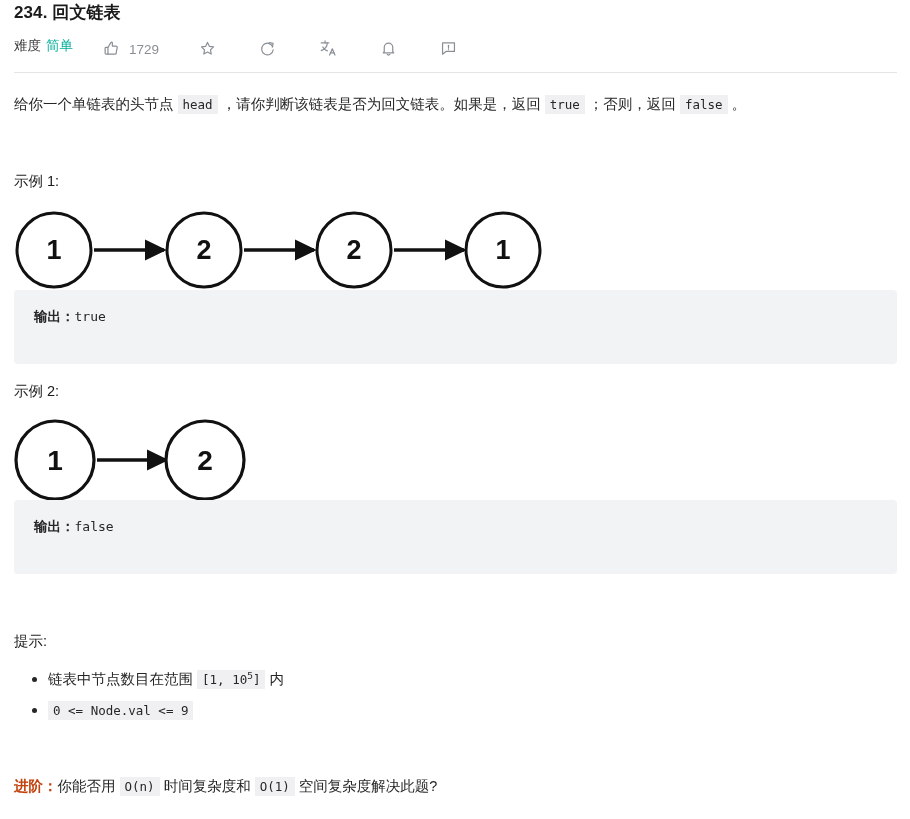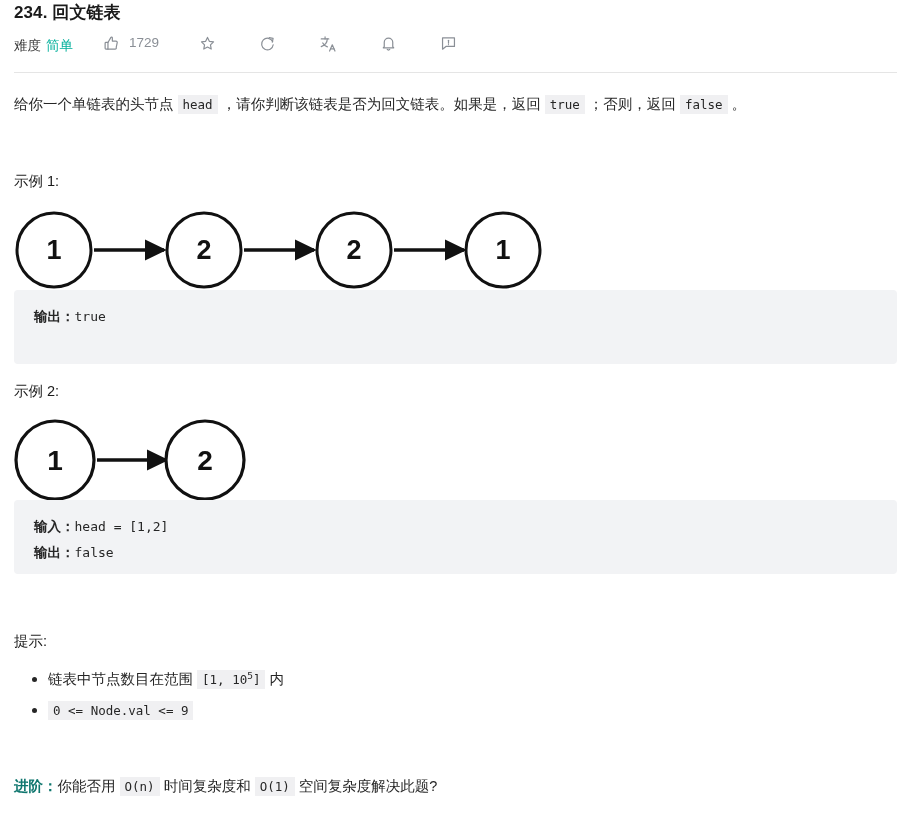--- a/index.html
+++ b/index.html
@@ -47,21 +47,21 @@
     color: #3c3c3c;
     margin-right: 5px;
   }
   .meta-difficulty {
     font-size: 13.5px;
     color: #00af9b;
     margin-right: 30px;
   }
   .icon-btn {
     display: inline-flex;
-    align-items: flex-start;
+    align-items: flex-end;
     height: 22px;
     margin-right: 28px;
     color: #8a8f96;
   }
   .icon-btn:last-child { margin-right: 0; }
   .icon-btn svg { display: block; }
   .like-count {
     font-size: 13.5px;
     color: #8a8f96;
     margin-left: 9px;
@@ -175,21 +175,21 @@
     position: absolute;
     left: 14px;
     top: 774px;
     width: 884px;
     font-size: 14.5px;
     line-height: 24px;
     color: #262626;
   }
   .followup-label {
     font-weight: bold;
-    color: #0f766e;
+    color: #c2410c;
   }
 </style>
 </head>
 <body>
 
 <div class="page">
 
   <div class="title">234. 回文链表</div>
 
   <div class="meta-bar">
@@ -298,21 +298,20 @@
       </defs>
       <circle cx="41" cy="44" r="39" fill="#ffffff" stroke="#111111" stroke-width="3.2"></circle>
       <text x="41" y="44" text-anchor="middle" dominant-baseline="central" font-family="Liberation Sans, DejaVu Sans, sans-serif" font-size="28" font-weight="bold" fill="#111111">1</text>
       <line x1="83" y1="44" x2="152" y2="44" stroke="#111111" stroke-width="3.4" marker-end="url(#ah2)"></line>
       <circle cx="191" cy="44" r="39" fill="#ffffff" stroke="#111111" stroke-width="3.2"></circle>
       <text x="191" y="44" text-anchor="middle" dominant-baseline="central" font-family="Liberation Sans, DejaVu Sans, sans-serif" font-size="28" font-weight="bold" fill="#111111">2</text>
     </svg>
   </div>
 
   <div class="codeblock" id="ex2-code">
-    <div class="code-line"><span class="code-key">输入：</span><span>head = [1,2]</span></div>
     <div class="code-line"><span class="code-key">输出：</span><span>false</span></div>
   </div>
 
   <div class="section-head" id="hints-head">提示:</div>
 
   <ul class="hints-list">
     <li><span>链表中节点数目在范围 </span><code class="chip"><span>[1, 10</span><sup class="exp">5</sup><span>]</span></code><span> 内</span></li>
     <li><code class="chip">0 &lt;= Node.val &lt;= 9</code></li>
   </ul>
 

